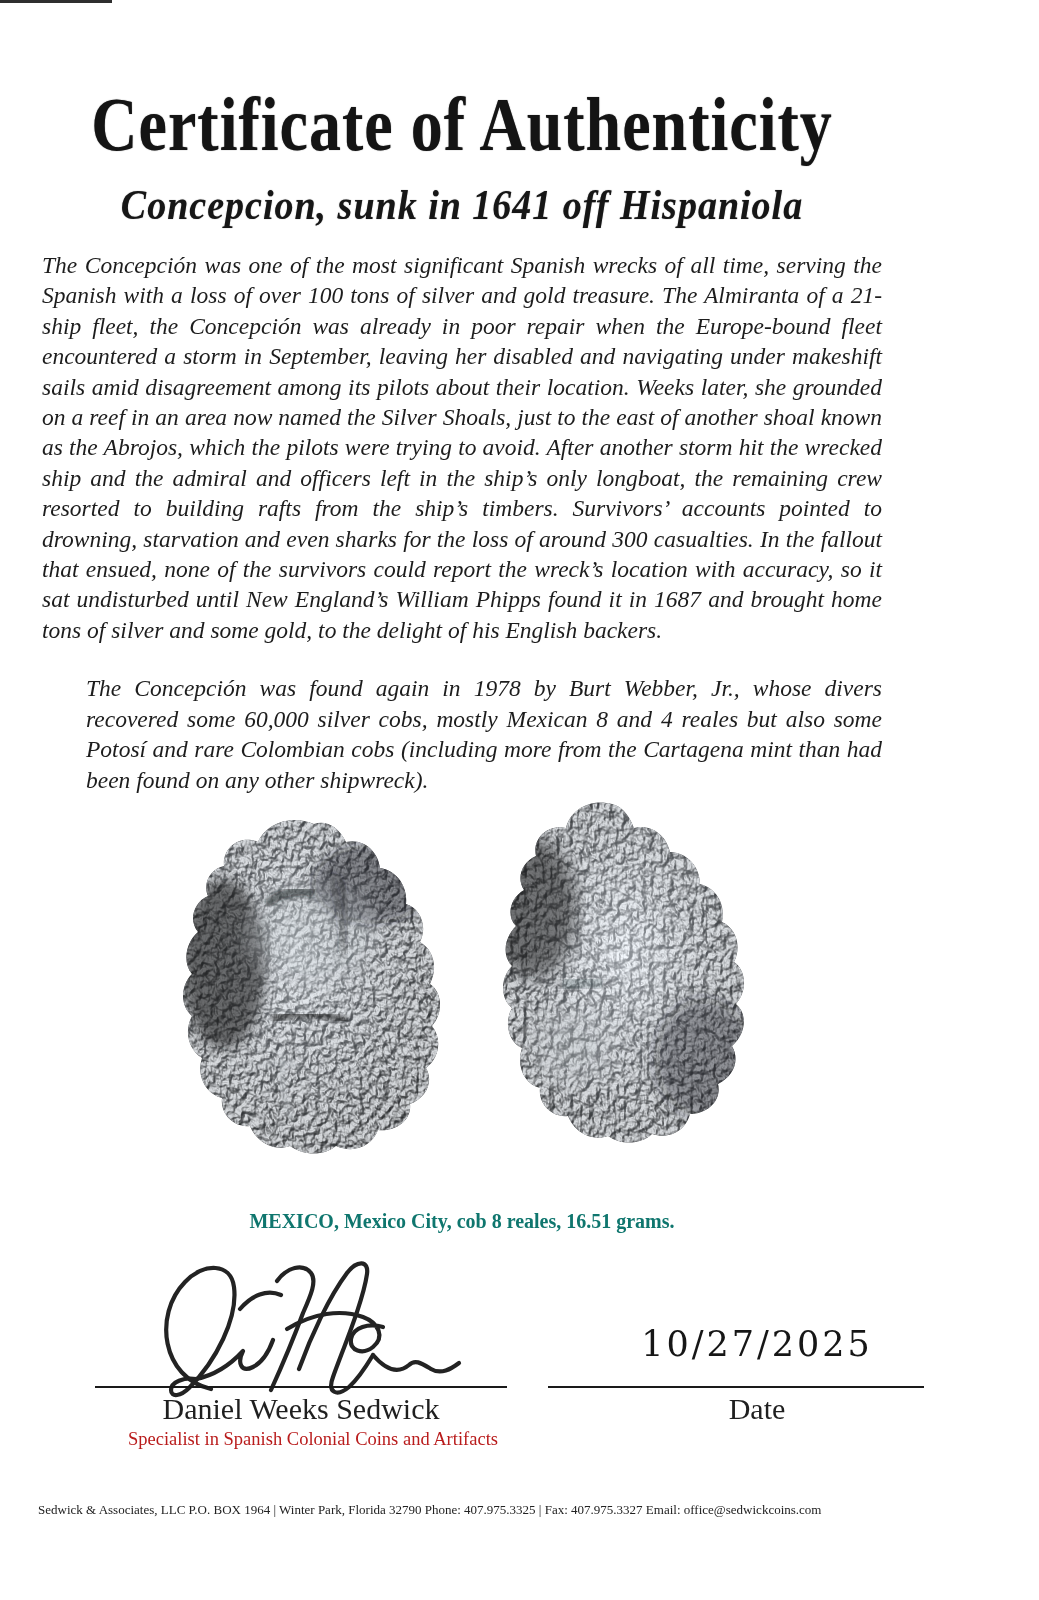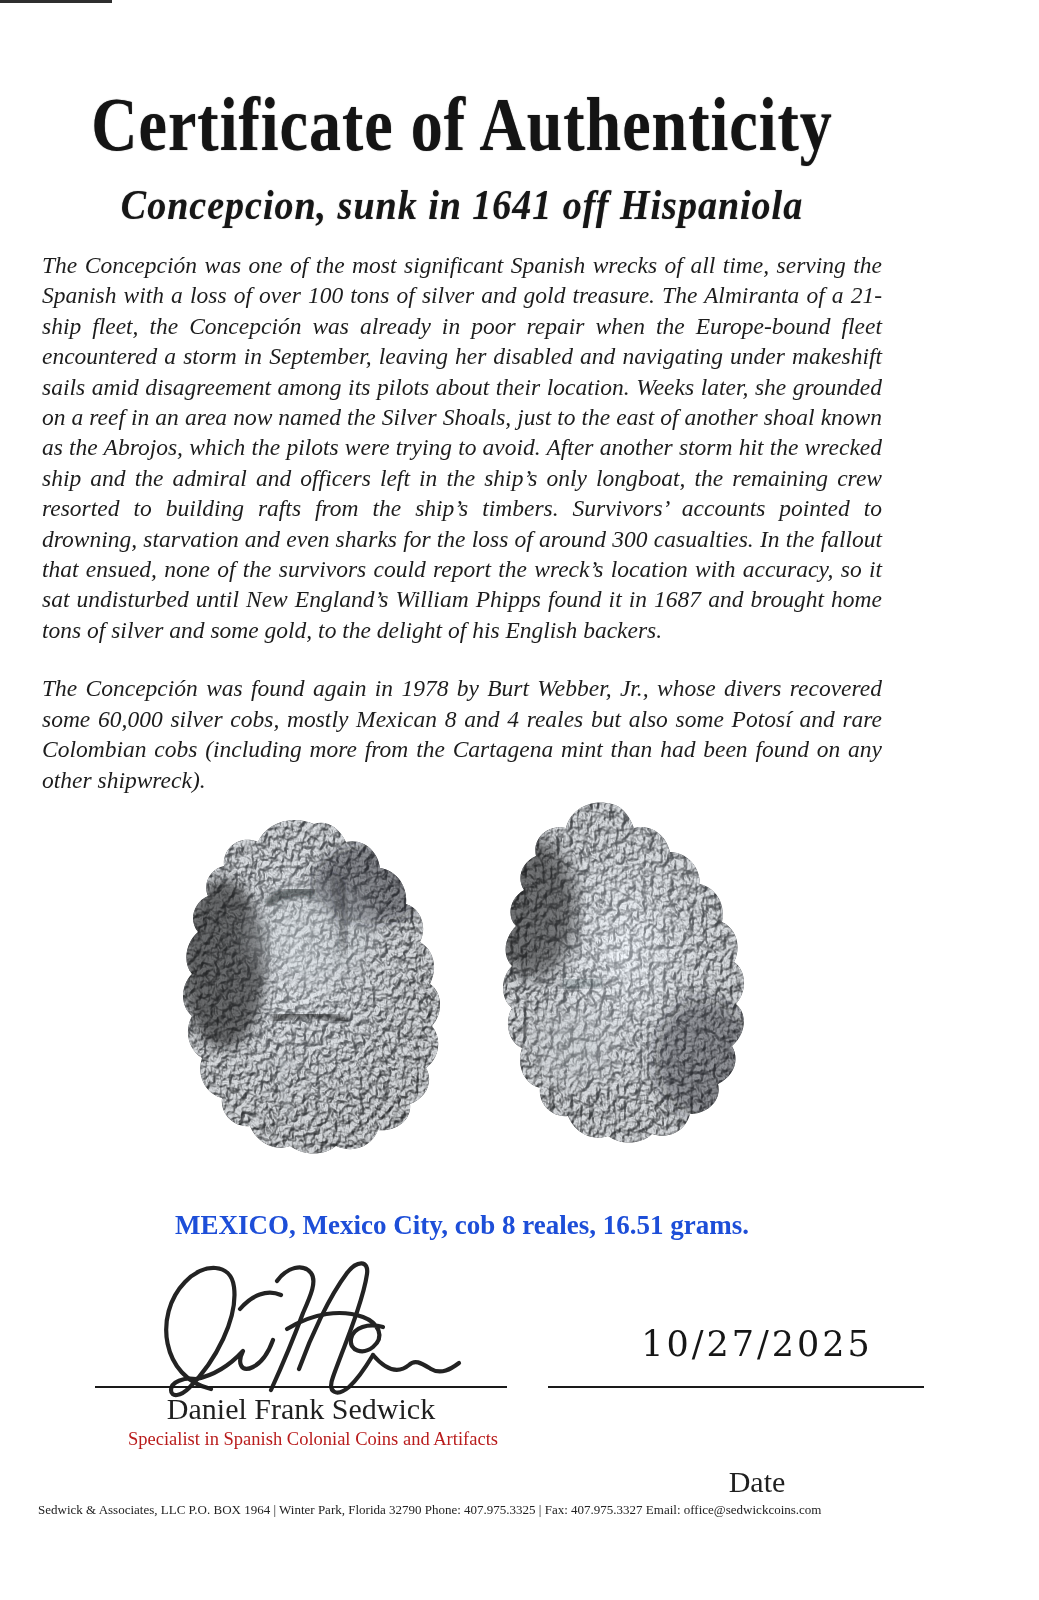--- a/index.html
+++ b/index.html
@@ -34,30 +34,30 @@
     transform:scaleY(1.12);transform-origin:center top;
     text-shadow:0 0 1px rgba(0,0,0,0.5);
   }
   .body-text{
     position:absolute;top:250px;left:42px;right:42px;
     font-size:23.5px;line-height:30.4px;
     text-align:justify;
     color:#1d1d1d;
   }
   .body-text p{margin:0;font-style:italic;}
-  .body-text p + p{margin-top:28px;}
+  .body-text p + p{margin-top:28px;margin-left:44px;}
   .coins{
     position:absolute;top:798px;left:0;right:0;
     display:flex;justify-content:center;align-items:flex-start;gap:10px;
   }
   .coin-obv{margin-top:16px;}
   .caption{
     position:absolute;top:1210px;left:0;right:0;
-    text-align:center;font-weight:bold;font-size:27px;
-    color:#1d4ed8;
+    text-align:center;font-weight:bold;font-size:20px;
+    color:#0f766e;
   }
   .signature-svg{
     position:absolute;left:90px;top:1252px;width:372px;height:150px;
   }
   .rule{
     position:absolute;top:1386px;height:0;
     border-top:2px solid #1a1a1a;
   }
   .rule.left{left:95px;width:412px;}
   .rule.right{left:548px;width:418px;}
@@ -68,21 +68,21 @@
   .signer-title{
     position:absolute;left:107px;width:412px;top:1429px;
     text-align:center;font-size:18.5px;color:#b91c1c;
   }
   .date-value{
     position:absolute;left:548px;width:418px;top:1324px;
     text-align:center;font-size:35px;letter-spacing:3px;
     font-family:"DejaVu Serif", serif;color:#161616;
   }
   .date-label{
-    position:absolute;left:548px;width:418px;top:1465px;
+    position:absolute;left:548px;width:418px;top:1392px;
     text-align:center;font-size:30px;color:#1f1f1f;
   }
   .footer{
     position:absolute;left:38px;right:30px;top:1502px;
     color:#222;
   }
   .footer-code{font-size:16px;}
   .footer-company{font-size:13px;margin-top:0;white-space:nowrap;}
 </style>
 </head>
@@ -191,21 +191,21 @@
       <path d="M187,29 C197,15 213,11 221,21 C227,29 221,43 213,61 C203,88 191,116 181,138"></path>
       <path d="M209,117 C221,84 239,45 257,21 C267,8 279,8 277,22 C273,50 253,97 243,125 C237,141 247,145 259,135 C269,126 277,113 283,103"></path>
       <path d="M197,77 C223,61 251,57 273,65 C289,71 295,85 283,95 C273,103 259,99 261,87 C263,75 279,71 293,75"></path>
       <path d="M283,103 C295,117 307,123 319,113 C325,107 331,111 341,117 C351,123 361,117 369,111"></path>
     </g>
   </svg>
 
   <div class="rule left"></div>
   <div class="rule right"></div>
 
-  <div class="signer-name">Daniel Frank Sedwick</div>
+  <div class="signer-name">Daniel Weeks Sedwick</div>
   <div class="signer-title">Specialist in Spanish Colonial Coins and Artifacts</div>
 
   <div class="date-value">10/27/2025</div>
   <div class="date-label">Date</div>
 
   <div class="footer">
     <div class="footer-company">Sedwick &amp; Associates, LLC P.O. BOX 1964 | Winter Park, Florida 32790 Phone: 407.975.3325 | Fax: 407.975.3327 Email: office@sedwickcoins.com</div>
   </div>
 
 </div>

